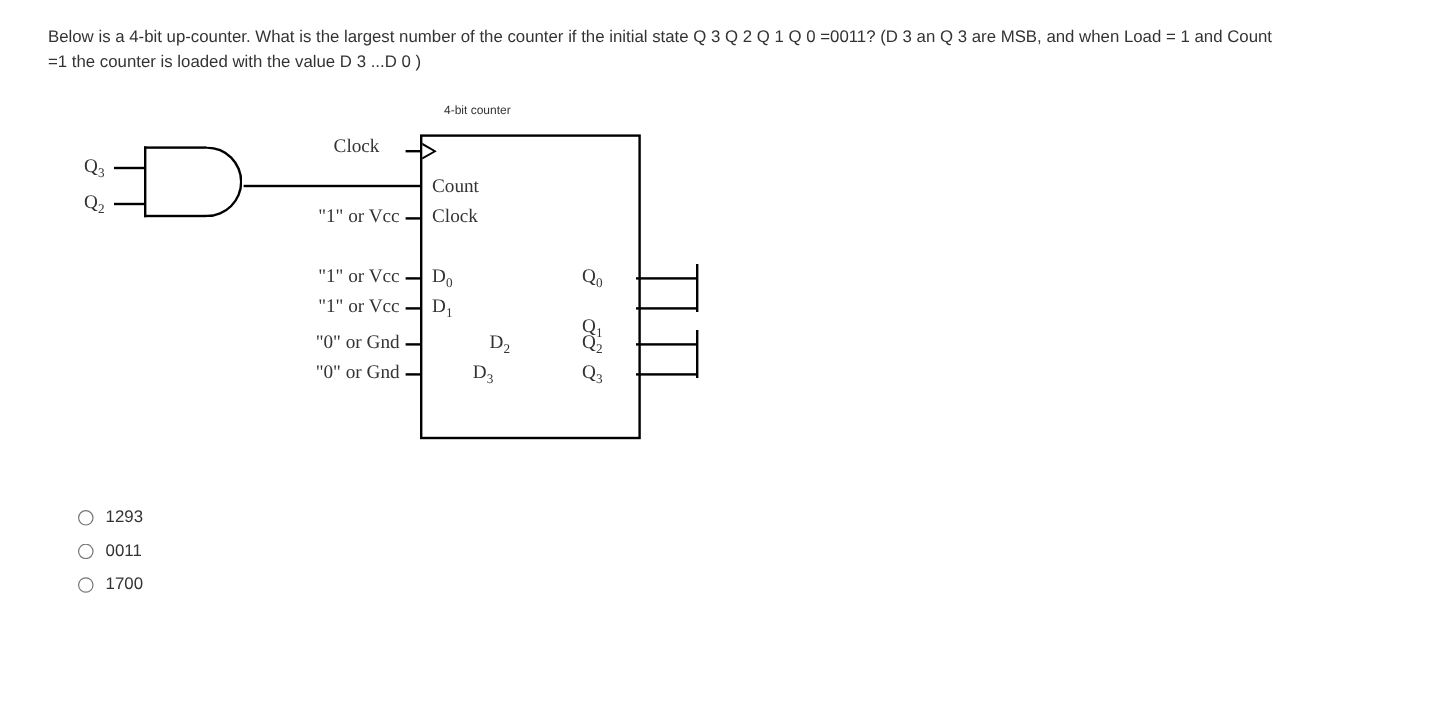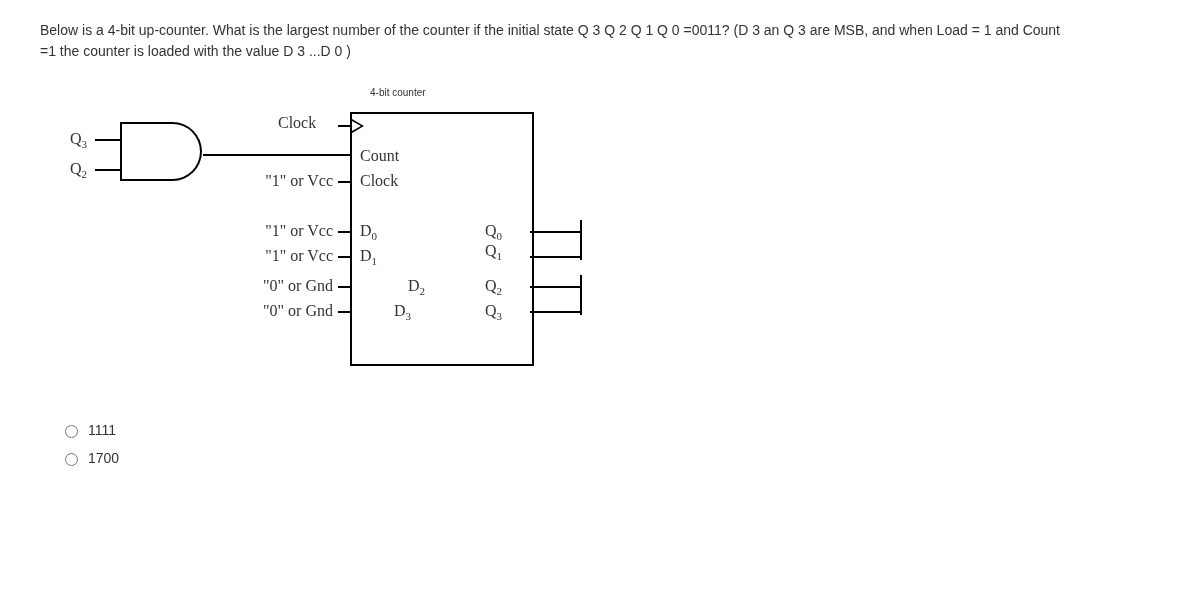--- a/index.html
+++ b/index.html
@@ -164,21 +164,21 @@
 
   <div class="pin-label-left" style="top:55px;">Count</div>
   <div class="pin-label-left" style="top:80px;">Clock</div>
 
   <div class="pin-label-left" style="top:130px;"><span>D</span><span class="sub">0</span></div>
   <div class="pin-label-left" style="top:155px;"><span>D</span><span class="sub">1</span></div>
   <div class="pin-label-left" style="top:185px;margin-left:48px;"><span>D</span><span class="sub">2</span></div>
   <div class="pin-label-left" style="top:210px;margin-left:34px;"><span>D</span><span class="sub">3</span></div>
 
   <div class="pin-label-right" style="top:130px;"><span>Q</span><span class="sub">0</span></div>
-  <div class="pin-label-right" style="top:150px;"><span>Q</span><span class="sub">1</span></div>
+  <div class="pin-label-right" style="top:172px;"><span>Q</span><span class="sub">1</span></div>
   <div class="pin-label-right" style="top:185px;"><span>Q</span><span class="sub">2</span></div>
   <div class="pin-label-right" style="top:210px;"><span>Q</span><span class="sub">3</span></div>
 
   <div class="ext-label-left" style="top:80px; left:193px; width:80px;">"1" or Vcc</div>
   <div class="ext-label-left" style="top:130px; left:193px; width:80px;">"1" or Vcc</div>
   <div class="ext-label-left" style="top:155px; left:193px; width:80px;">"1" or Vcc</div>
   <div class="ext-label-left" style="top:185px; left:190px; width:83px;">"0" or Gnd</div>
   <div class="ext-label-left" style="top:210px; left:190px; width:83px;">"0" or Gnd</div>
 
   <div class="wire-h" style="left:278px; top:89px; width:12px;"></div>
@@ -205,19 +205,23 @@
 
   <div class="wire-h" style="left:35px; top:47px; width:25px;"></div>
   <div class="wire-h" style="left:35px; top:77px; width:25px;"></div>
 
   <div class="wire-h" style="left:143px; top:62px; width:147px;"></div>
 </div>
 
 <div class="options">
   <div class="option">
     <input type="radio" name="answer" style="">
-    <span>1111</span>
+    <span>1293</span>
+  </div>
+  <div class="option">
+    <input type="radio" name="answer" style="">
+    <span>0011</span>
   </div>
   <div class="option">
     <input type="radio" name="answer" style="">
     <span>1700</span>
   </div>
 </div>
 
 </body></html>

